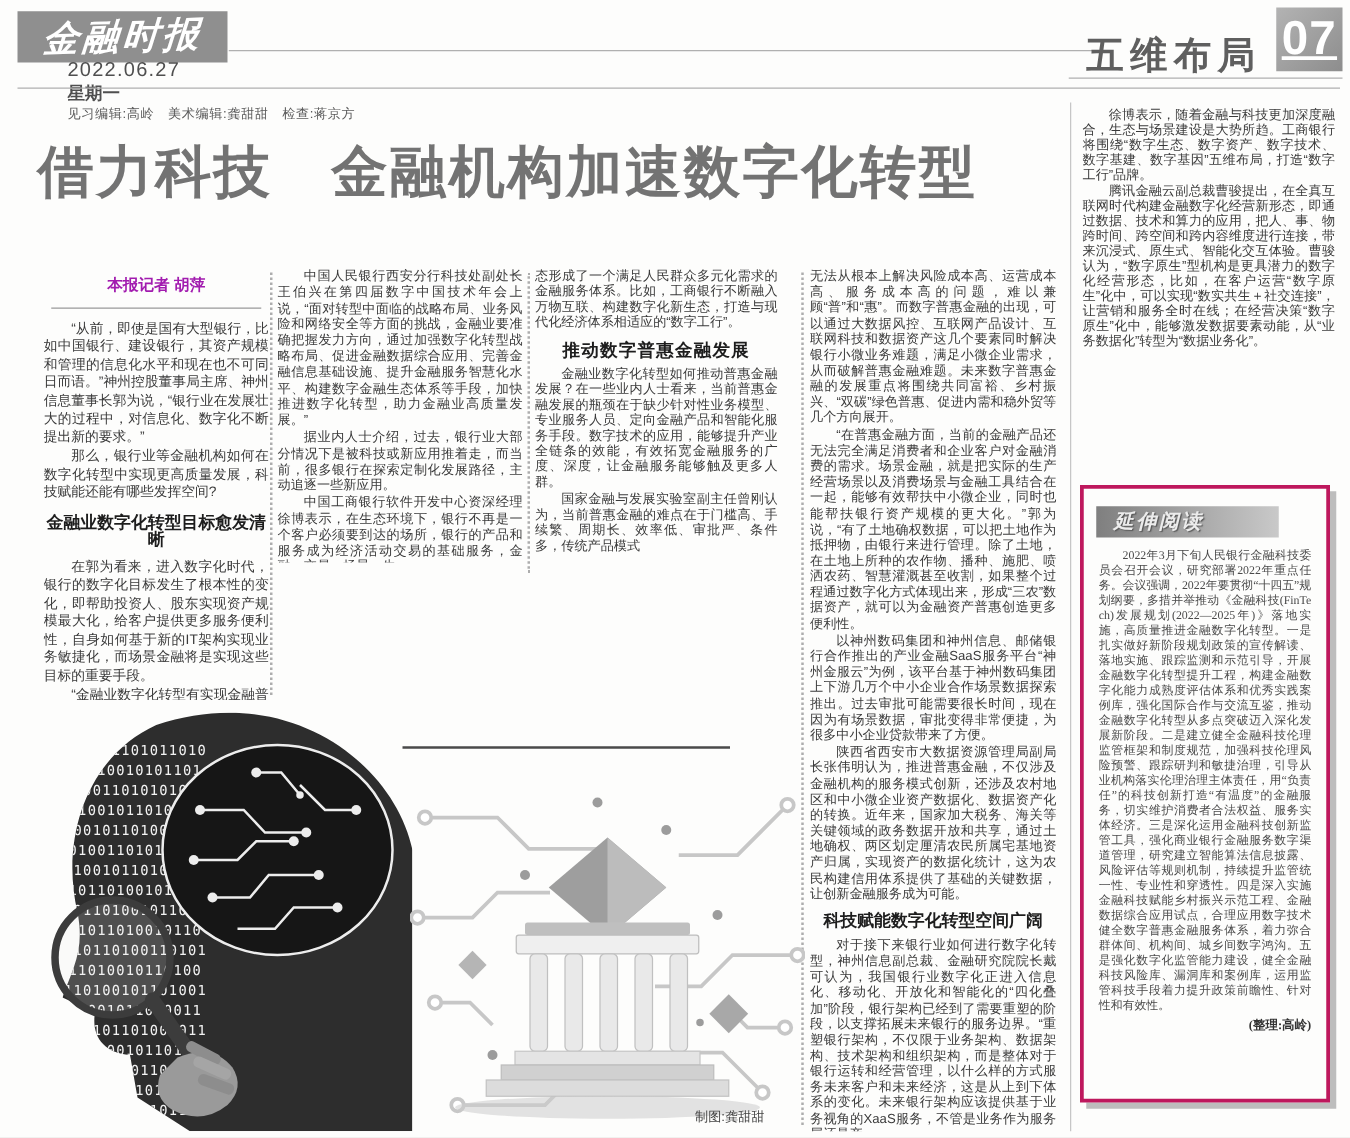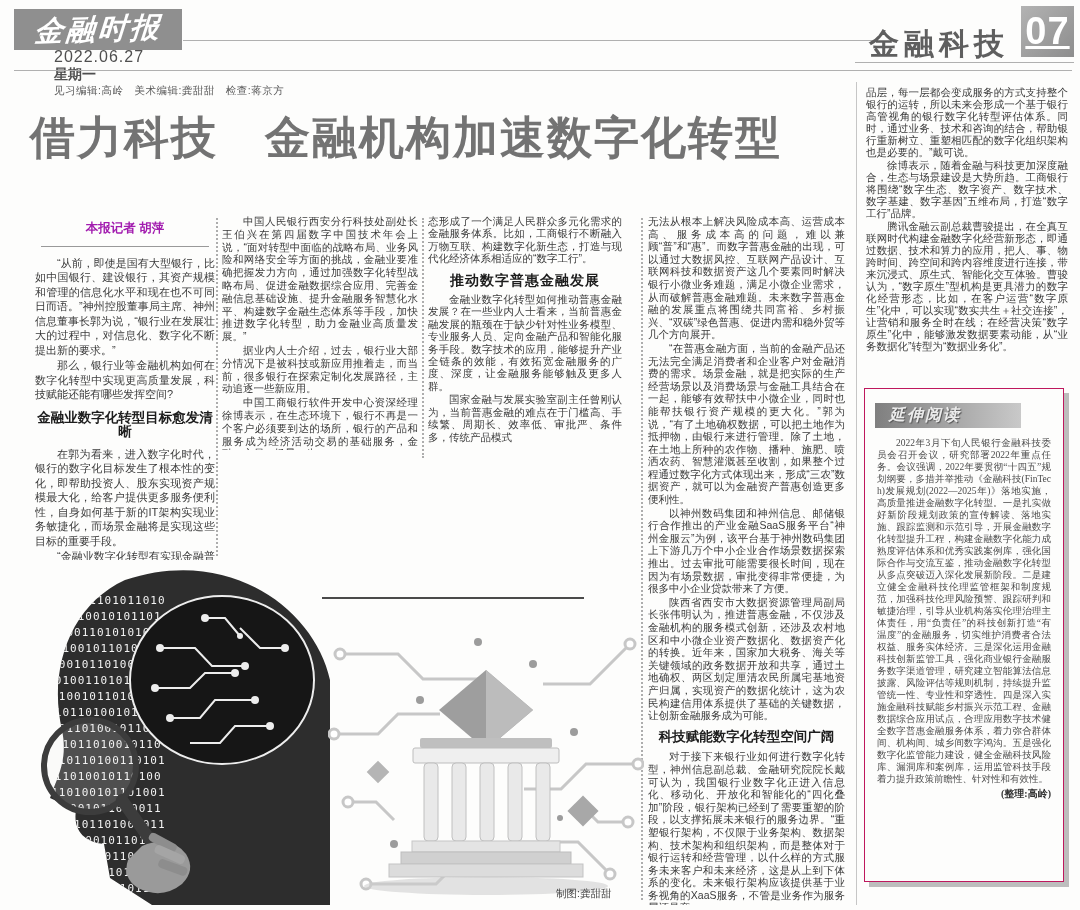--- a/index.html
+++ b/index.html
@@ -46,21 +46,21 @@
   .pullquote{position:absolute;left:272px;top:470px;width:313px;height:132px;
              font-size:13px;line-height:16.5px;font-weight:bold;color:#2b2b2b;
              text-align:justify;word-break:break-all;overflow:hidden;}
   .pq-chevrons{float:left;width:72px;height:52px;margin:2px 8px 2px 0;}
   .pq-rule{position:absolute;left:322px;top:597px;width:262px;height:2px;background:#4a4a4a;}
   
   .illu{position:absolute;}
   .photo-credit{position:absolute;left:556px;top:887px;font-size:10.5px;color:#444;}
   
   .sidebar{position:absolute;left:864px;top:388px;width:200px;height:494px;background:#fdfdfc;
-           border:1px solid #be185d;box-shadow:5px 5px 0 #bdbdbd;box-sizing:border-box;
+           border:3px solid #be185d;box-shadow:5px 5px 0 #bdbdbd;box-sizing:border-box;
            padding:14px 12px 10px 12px;overflow:hidden;}
   .sidebar-titlebar{width:132px;height:25px;background:linear-gradient(90deg,#7f7f7f,#c9c9c9);
                     display:flex;align-items:center;padding-left:14px;margin:0 0 9px -2px;}
   .sidebar-title{font-family:"Liberation Serif",serif;font-style:italic;font-weight:bold;
                  font-size:16px;letter-spacing:2px;color:#ececec;text-shadow:1px 1px 1px #555;}
   .sidebar-body{font-family:"Liberation Serif",serif;font-size:9.5px;line-height:12px;
                 color:#4a4a4a;text-align:justify;word-break:break-all;text-indent:2em;margin:0;}
   .sidebar-credit{font-family:"Liberation Serif",serif;font-size:10px;font-weight:bold;
                   color:#333;text-align:right;margin-top:2px;}
 </style>
@@ -71,21 +71,21 @@
 
   <div class="masthead-box">
     <span class="masthead-text">金融时报</span>
   </div>
   <div class="rule" style="left:183px;top:40px;width:694px;height:1px;"></div>
   <div class="date-row">
     <span class="date-text">2022.06.27</span>
     <span class="weekday-text">星期一</span>
     <span class="credits-text">见习编辑:高岭　美术编辑:龚甜甜　检查:蒋京方</span>
   </div>
-  <div class="section-title">金融科技</div>
+  <div class="section-title">五维布局</div>
   <div class="page-num">07</div>
   <div class="rule" style="left:855px;top:62px;width:219px;height:1px;"></div>
   <div class="rule" style="left:14px;top:70px;width:1058px;height:1px;"></div>
 
   <div class="headline">借力科技　金融机构加速数字化转型</div>
 
   <div class="vdot" style="left:216px;top:218px;height:338px;"></div>
   <div class="vdot" style="left:422px;top:218px;height:240px;"></div>
   <div class="vdot" style="left:641px;top:218px;height:682px;"></div>
   <div class="vsolid"></div>
@@ -115,21 +115,20 @@
   <div class="col col4">
     <p class="p cont">无法从根本上解决风险成本高、运营成本高、服务成本高的问题，难以兼顾“普”和“惠”。而数字普惠金融的出现，可以通过大数据风控、互联网产品设计、互联网科技和数据资产这几个要素同时解决银行小微业务难题，满足小微企业需求，从而破解普惠金融难题。未来数字普惠金融的发展重点将围绕共同富裕、乡村振兴、“双碳”绿色普惠、促进内需和稳外贸等几个方向展开。</p>
     <p class="p">“在普惠金融方面，当前的金融产品还无法完全满足消费者和企业客户对金融消费的需求。场景金融，就是把实际的生产经营场景以及消费场景与金融工具结合在一起，能够有效帮扶中小微企业，同时也能帮扶银行资产规模的更大化。”郭为说，“有了土地确权数据，可以把土地作为抵押物，由银行来进行管理。除了土地，在土地上所种的农作物、播种、施肥、喷洒农药、智慧灌溉甚至收割，如果整个过程通过数字化方式体现出来，形成“三农”数据资产，就可以为金融资产普惠创造更多便利性。</p>
     <p class="p">以神州数码集团和神州信息、邮储银行合作推出的产业金融SaaS服务平台“神州金服云”为例，该平台基于神州数码集团上下游几万个中小企业合作场景数据探索推出。过去审批可能需要很长时间，现在因为有场景数据，审批变得非常便捷，为很多中小企业贷款带来了方便。</p>
     <p class="p">陕西省西安市大数据资源管理局副局长张伟明认为，推进普惠金融，不仅涉及金融机构的服务模式创新，还涉及农村地区和中小微企业资产数据化、数据资产化的转换。近年来，国家加大税务、海关等关键领域的政务数据开放和共享，通过土地确权、两区划定厘清农民所属宅基地资产归属，实现资产的数据化统计，这为农民构建信用体系提供了基础的关键数据，让创新金融服务成为可能。</p>
     <div class="subhead">科技赋能数字化转型空间广阔</div>
     <p class="p">对于接下来银行业如何进行数字化转型，神州信息副总裁、金融研究院院长戴可认为，我国银行业数字化正进入信息化、移动化、开放化和智能化的“四化叠加”阶段，银行架构已经到了需要重塑的阶段，以支撑拓展未来银行的服务边界。“重塑银行架构，不仅限于业务架构、数据架构、技术架构和组织架构，而是整体对于银行运转和经营管理，以什么样的方式服务未来客户和未来经济，这是从上到下体系的变化。未来银行架构应该提供基于业务视角的XaaS服务，不管是业务作为服务层还是产</p>
   </div>
 
   <div class="col colr">
-    <p class="p cont">品层，每一层都会变成服务的方式支持整个银行的运转，所以未来会形成一个基于银行高管视角的银行数字化转型评估体系。同时，通过业务、技术和咨询的结合，帮助银行重新树立、重塑相匹配的数字化组织架构也是必要的。”戴可说。</p>
     <p class="p">徐博表示，随着金融与科技更加深度融合，生态与场景建设是大势所趋。工商银行将围绕“数字生态、数字资产、数字技术、数字基建、数字基因”五维布局，打造“数字工行”品牌。</p>
     <p class="p">腾讯金融云副总裁曹骏提出，在全真互联网时代构建金融数字化经营新形态，即通过数据、技术和算力的应用，把人、事、物跨时间、跨空间和跨内容维度进行连接，带来沉浸式、原生式、智能化交互体验。曹骏认为，“数字原生”型机构是更具潜力的数字化经营形态，比如，在客户运营“数字原生”化中，可以实现“数实共生＋社交连接”，让营销和服务全时在线；在经营决策“数字原生”化中，能够激发数据要素动能，从“业务数据化”转型为“数据业务化”。</p>
   </div>
 
   <div class="pq-rule"></div>
 
   <div class="illu" style="left:30px;top:558px;">
     <svg width="300" height="347" viewBox="0 0 300 347">
       <defs>
         <clipPath id="headClip">

